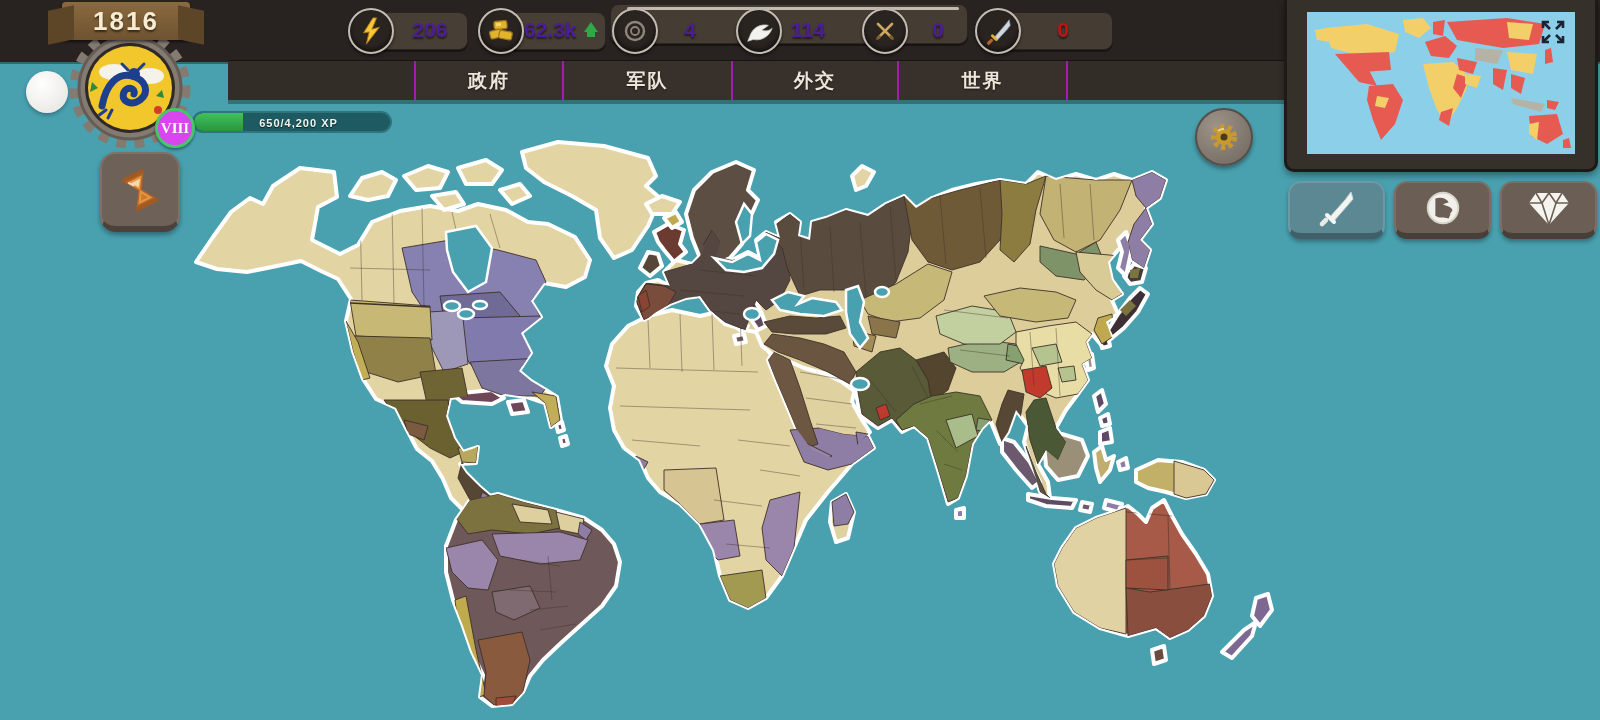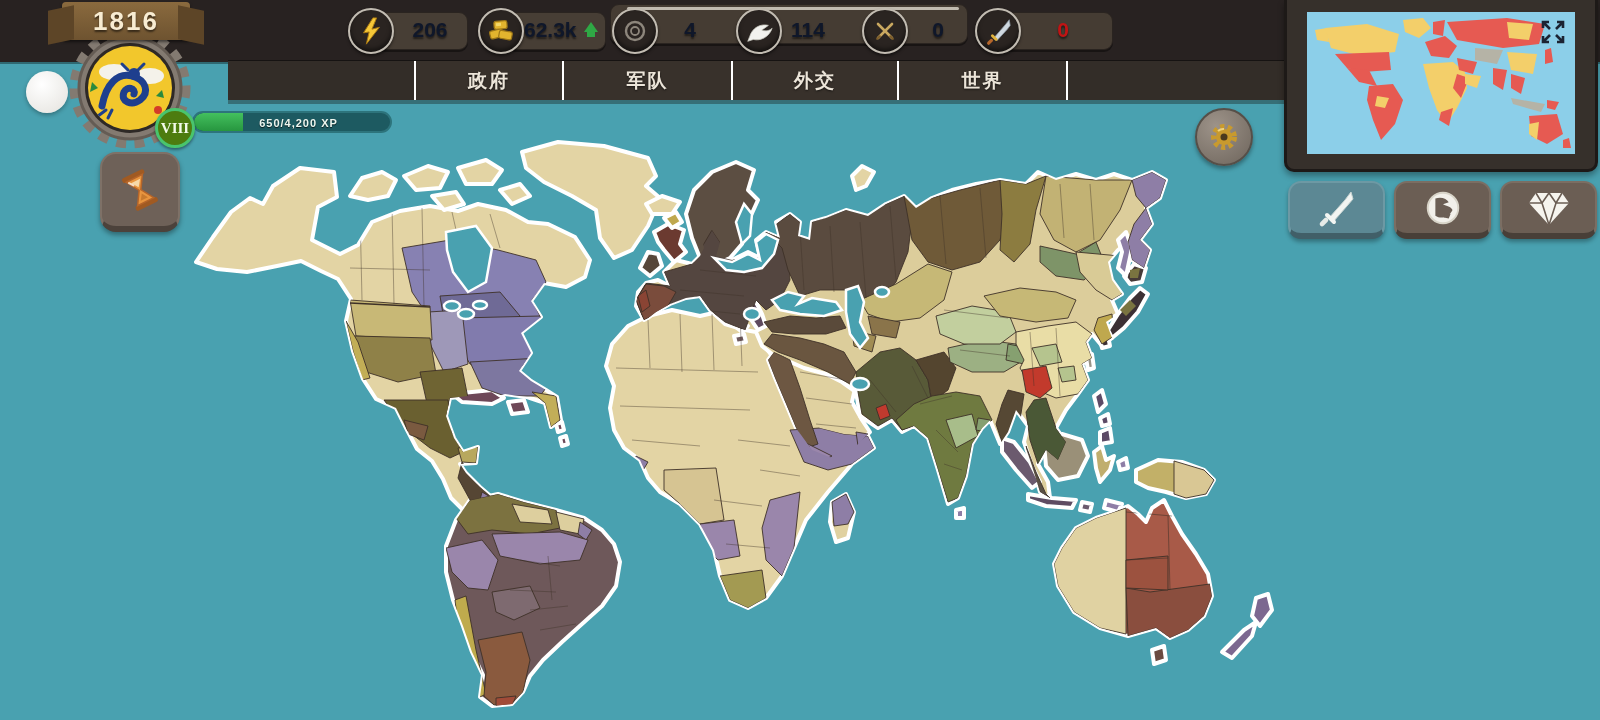--- a/index.html
+++ b/index.html
@@ -5,44 +5,44 @@
   * { margin:0; padding:0; box-sizing:border-box; }
   html,body { width:1600px; height:720px; overflow:hidden; }
   body { position:relative; background:#49a1b0; font-family:"Liberation Sans", sans-serif; }
 
   
   #world-map { position:absolute; left:0; top:0; z-index:0; }
 
   
   .top-bar { position:absolute; left:0; top:0; width:1600px; height:62px; background:#282221; z-index:4; box-shadow:0 2px 0 rgba(0,0,0,.35); }
   .tab-bar { position:absolute; left:228px; top:60px; width:1058px; height:40px; background:#241f1d; z-index:4; display:flex; border-top:1px solid #161312; box-shadow:0 4px 0 rgba(20,16,14,.35); }
-  .tab-cell { height:100%; background:#38312b; border-right:2px solid #ffffff; display:flex; align-items:center; justify-content:center; }
+  .tab-cell { height:100%; background:#38312b; border-right:2px solid #a21caf; display:flex; align-items:center; justify-content:center; }
   .tab-cell.spacer { background:#332d28; }
   .tab-cell span { color:#ece5d9; font-size:19px; font-weight:bold; letter-spacing:2px; text-shadow:0 1px 2px rgba(0,0,0,.6); }
 
   
   .res-group { position:absolute; top:8px; height:46px; z-index:6; }
   .res-pill { position:absolute; left:20px; top:4px; height:38px; background:#473e35; border-radius:9px; border:1px solid #2a2420; box-shadow:0 2px 0 rgba(0,0,0,.4); }
   .res-plate { position:absolute; top:4px; height:40px; background:#453c33; border-radius:9px; border:1px solid #2a2420; box-shadow:0 2px 0 rgba(0,0,0,.4); }
   .res-plate .shine { position:absolute; left:16px; right:8px; top:2px; height:3px; background:#d7d1c7; border-radius:2px; opacity:.85; }
   .res-badge { position:absolute; left:0; top:0; width:46px; height:46px; border-radius:50%; background:#2a2421; border:2px solid #c2bcb2; box-shadow:0 2px 3px rgba(0,0,0,.5), inset 0 -3px 4px rgba(0,0,0,.5); display:flex; align-items:center; justify-content:center; }
-  .res-value { position:absolute; top:10px; color:#0f172a; font-size:21px; font-weight:bold; text-shadow:0 2px 2px rgba(0,0,0,.55); }
+  .res-value { position:absolute; top:10px; color:#4c1d95; font-size:21px; font-weight:bold; text-shadow:0 2px 2px rgba(0,0,0,.55); }
   .res-value.alert { color:#c01414; }
   .trend-up { position:absolute; top:14px; width:0; height:0; border-left:7px solid transparent; border-right:7px solid transparent; border-bottom:10px solid #2fa845; }
   .trend-up:after { content:""; position:absolute; left:-4px; top:9px; width:8px; height:6px; background:#2fa845; }
 
   
   .year-banner { position:absolute; left:62px; top:2px; width:128px; height:38px; background:linear-gradient(#8a6a3e,#6e5330); border-radius:4px; z-index:6; display:flex; align-items:center; justify-content:center; box-shadow:0 2px 3px rgba(0,0,0,.5); }
   .year-banner:before, .year-banner:after { content:""; position:absolute; top:6px; width:26px; height:34px; background:#5d4527; z-index:-1; }
   .year-banner:before { left:-14px; transform:skewY(-12deg); }
   .year-banner:after { right:-14px; transform:skewY(12deg); }
   .year-banner span { color:#f8ecd2; font-size:26px; font-weight:bold; letter-spacing:2px; text-shadow:0 2px 2px rgba(0,0,0,.55); }
   .avatar-wrap { position:absolute; left:68px; top:26px; width:124px; height:124px; z-index:5; }
   .white-dot { position:absolute; left:26px; top:71px; width:42px; height:42px; border-radius:50%; background:radial-gradient(circle at 38% 32%, #ffffff, #e4e2dd); z-index:4; box-shadow:0 2px 4px rgba(0,0,0,.3); }
-  .level-badge { position:absolute; left:155px; top:108px; width:40px; height:40px; border-radius:50%; background:#4d7c0f; border:3px solid #49c46d; z-index:7; display:flex; align-items:center; justify-content:center; box-shadow:0 2px 3px rgba(0,0,0,.4); }
+  .level-badge { position:absolute; left:155px; top:108px; width:40px; height:40px; border-radius:50%; background:#d946ef; border:3px solid #49c46d; z-index:7; display:flex; align-items:center; justify-content:center; box-shadow:0 2px 3px rgba(0,0,0,.4); }
   .level-badge span { color:#f2fbe9; font-family:"Liberation Serif", serif; font-size:15px; font-weight:bold; }
   .xp-bar { position:absolute; left:192px; top:111px; width:200px; height:22px; border-radius:11px; background:#1d5a61; border:2px solid #2d747c; z-index:6; overflow:hidden; }
   .xp-fill { position:absolute; left:0; top:0; bottom:0; width:25%; background:linear-gradient(#43c05e,#27963f); border-radius:11px 0 0 11px; }
   .xp-bar span { position:absolute; width:100%; text-align:center; top:4px; font-size:11px; font-weight:bold; color:#eef7f0; letter-spacing:1px; text-shadow:0 1px 1px rgba(0,0,0,.7);padding-left:13px; }
 
   
   .hourglass-btn { position:absolute; left:100px; top:152px; width:80px; height:80px; border-radius:16px; background:#6e6158; border:2px solid #7e7167; border-bottom:6px solid #4c423b; z-index:5; display:flex; align-items:center; justify-content:center; box-shadow:0 3px 5px rgba(0,0,0,.35); }
   .settings-btn { position:absolute; left:1195px; top:108px; width:58px; height:58px; border-radius:50%; background:radial-gradient(circle at 35% 30%, #9d9389, #6e655c); border:2px solid #564f48; z-index:3; display:flex; align-items:center; justify-content:center; box-shadow:0 3px 4px rgba(0,0,0,.35); }
 
   

